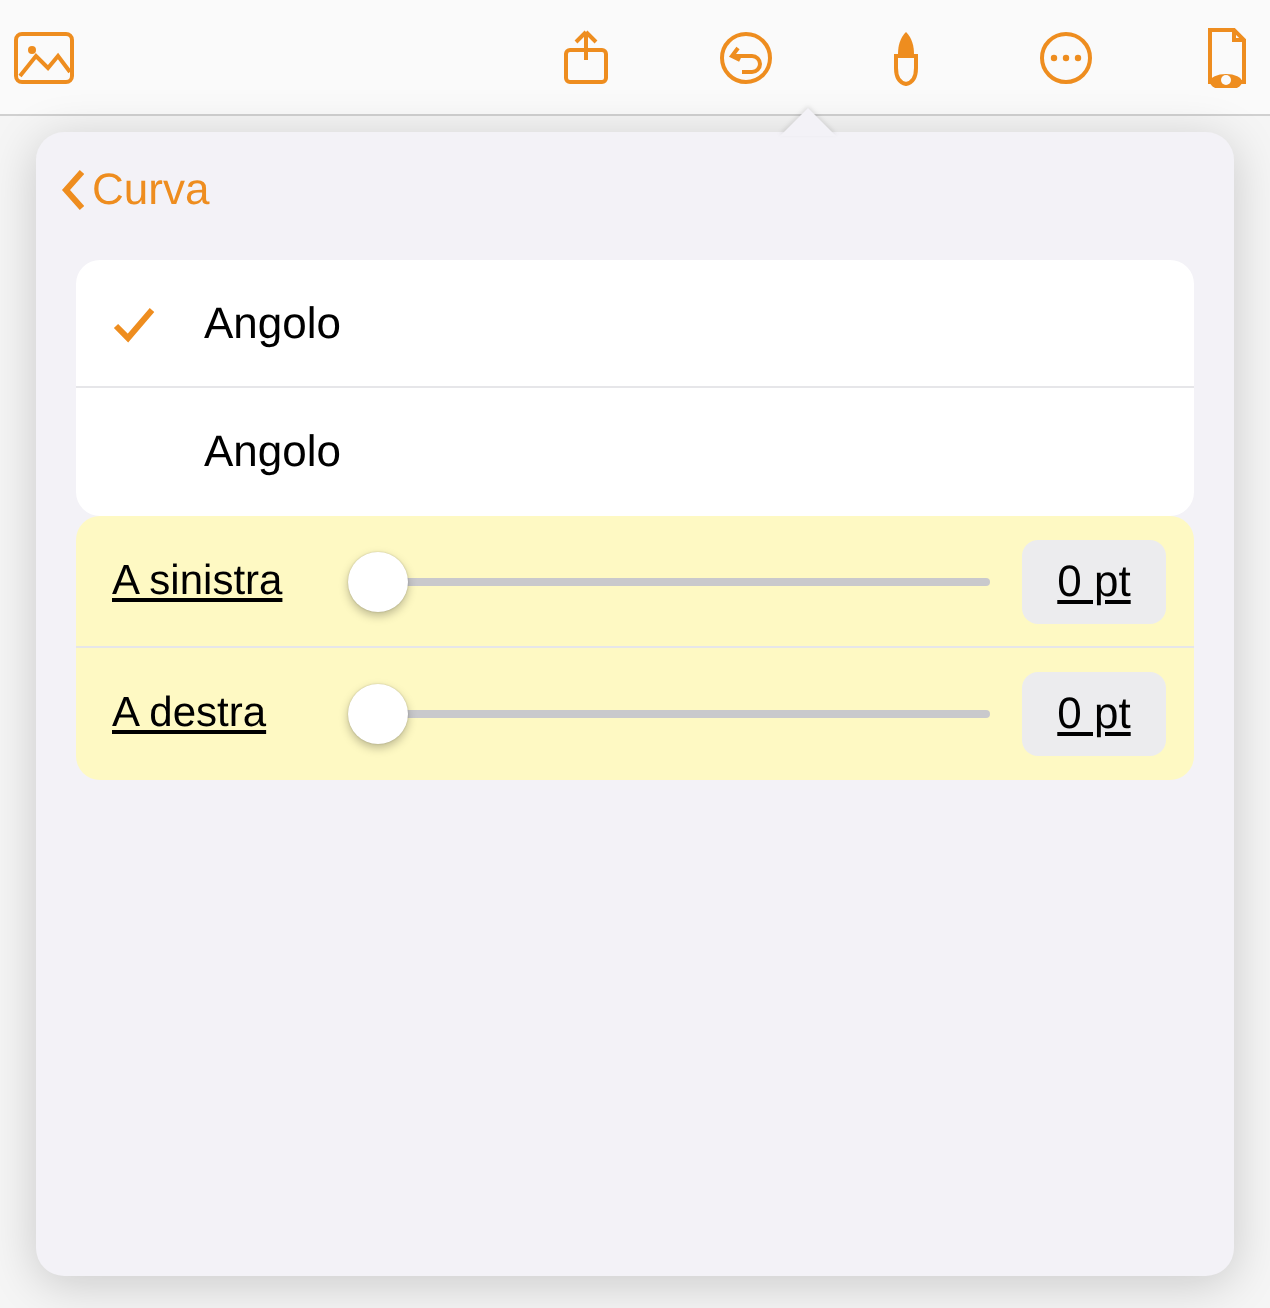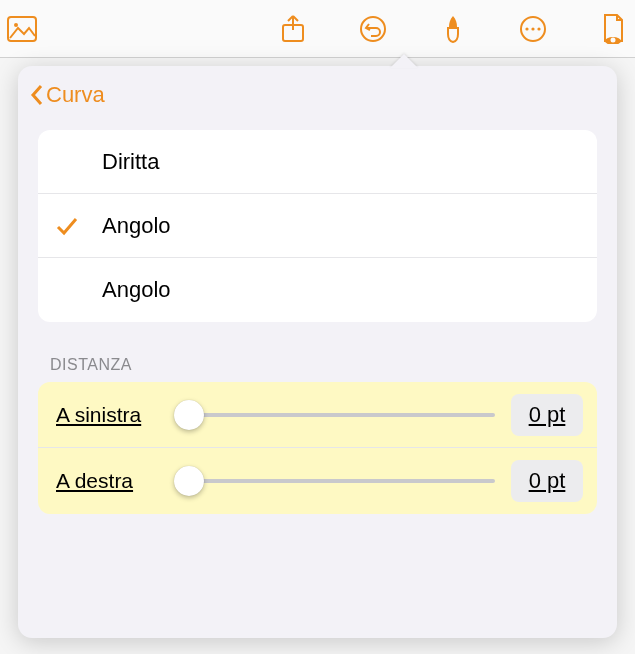--- a/index.html
+++ b/index.html
@@ -223,38 +223,33 @@
       <div class="back-btn">
         <svg width="14" height="22" viewBox="0 0 14 22">
             <path d="M11 2 L3 11 L11 20"></path>
           </svg>
         <span class="back-label">Curva</span>
       </div>
     </div>
 
     <div class="list-group">
       <div class="list-row">
-        <div class="check-col"></div>
-        <span>Diritta</span>
-      </div>
-      <div class="list-row">
         <div class="check-col">
           <svg width="22" height="20" viewBox="0 0 22 20">
               <path d="M2 11 L8 17 L20 3"></path>
             </svg>
         </div>
         <span>Angolo</span>
       </div>
       <div class="list-row">
         <div class="check-col"></div>
         <span>Angolo</span>
       </div>
     </div>
 
-    <div class="section-label">DISTANZA</div>
 
     <div class="slider-group">
       <div class="slider-row">
         <div class="slider-label">A sinistra</div>
         <div class="slider-track-wrap">
           <div class="slider-track"></div>
           <div class="slider-thumb"></div>
         </div>
         <div class="value-box">0 pt</div>
       </div>

